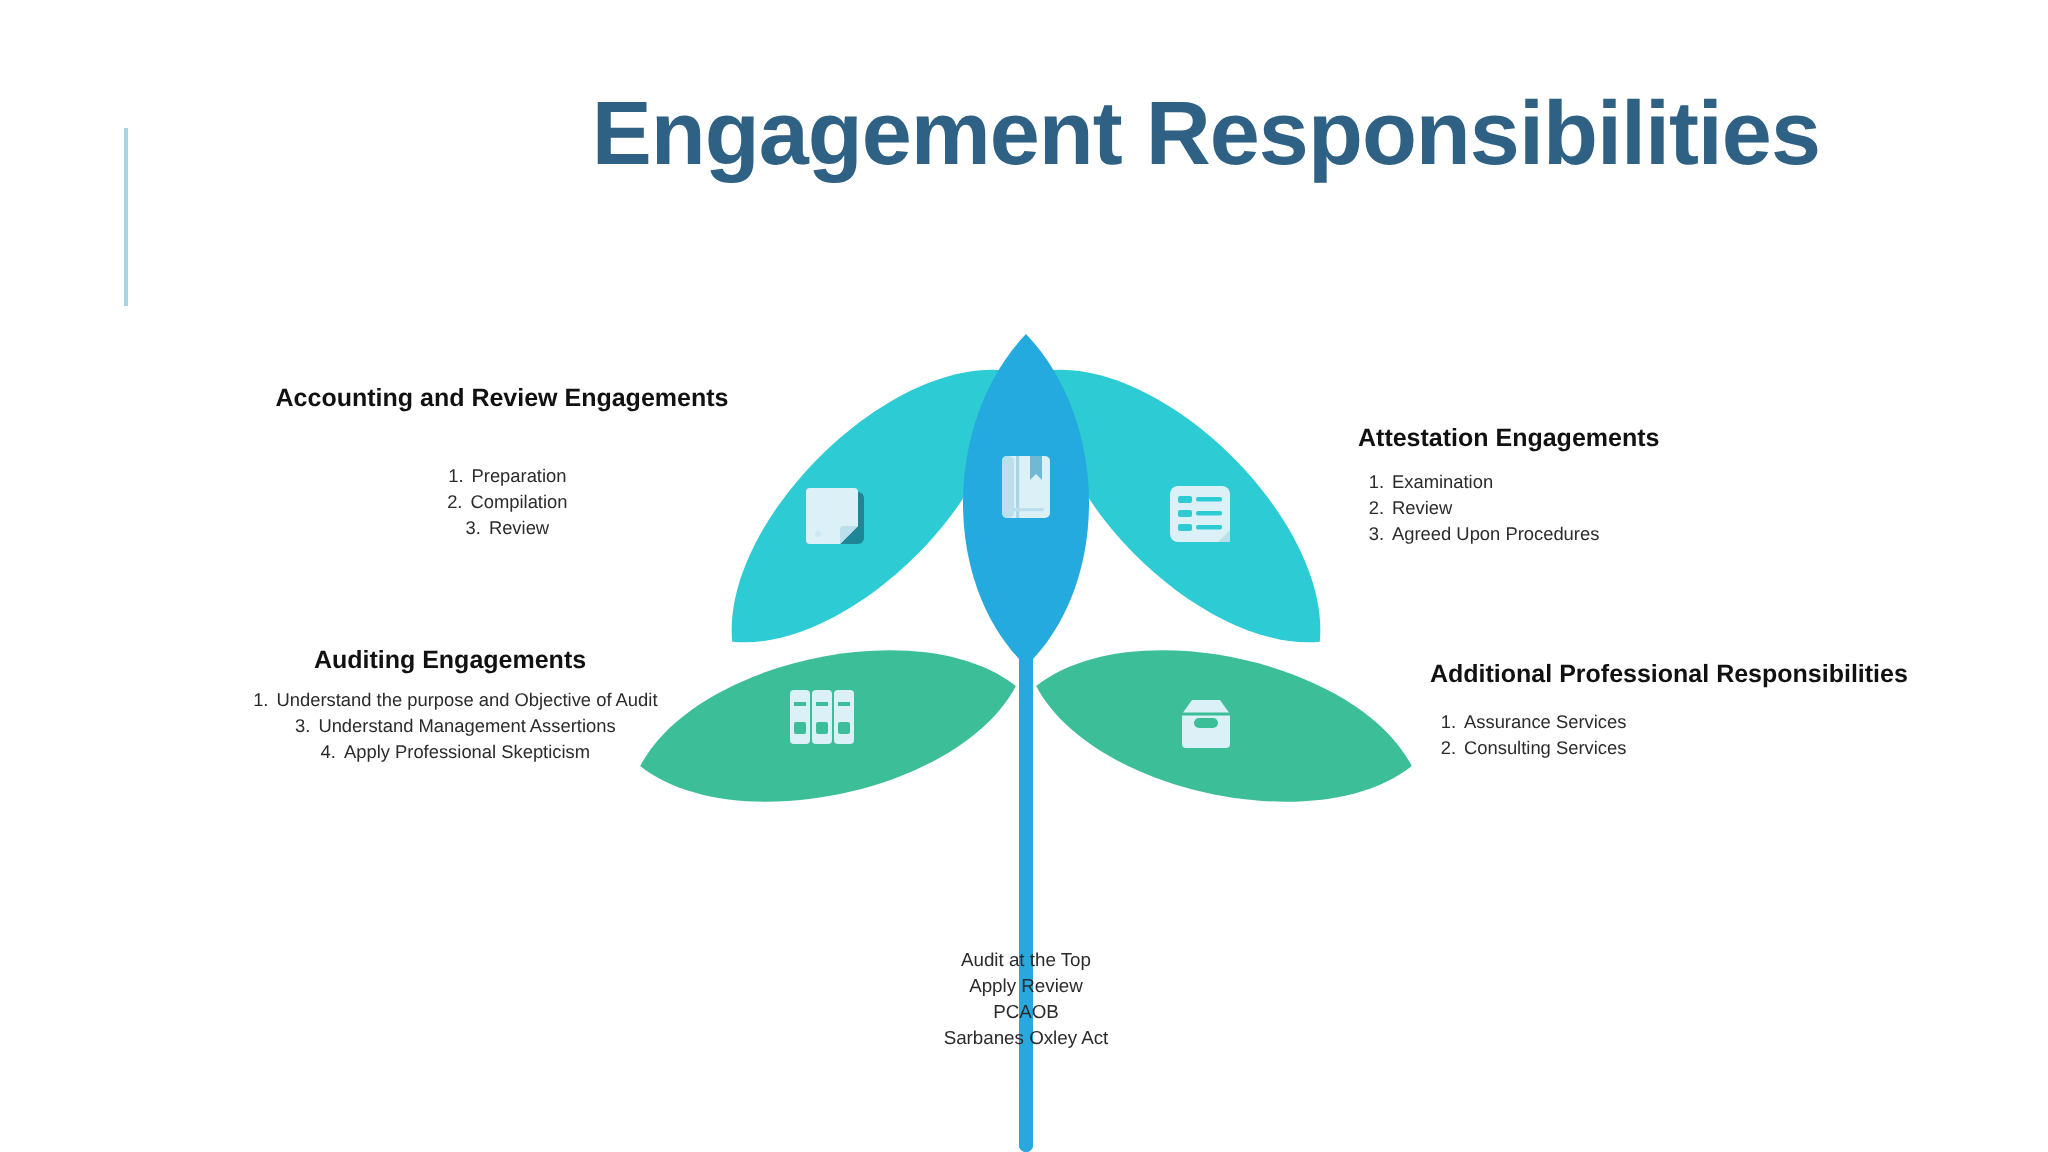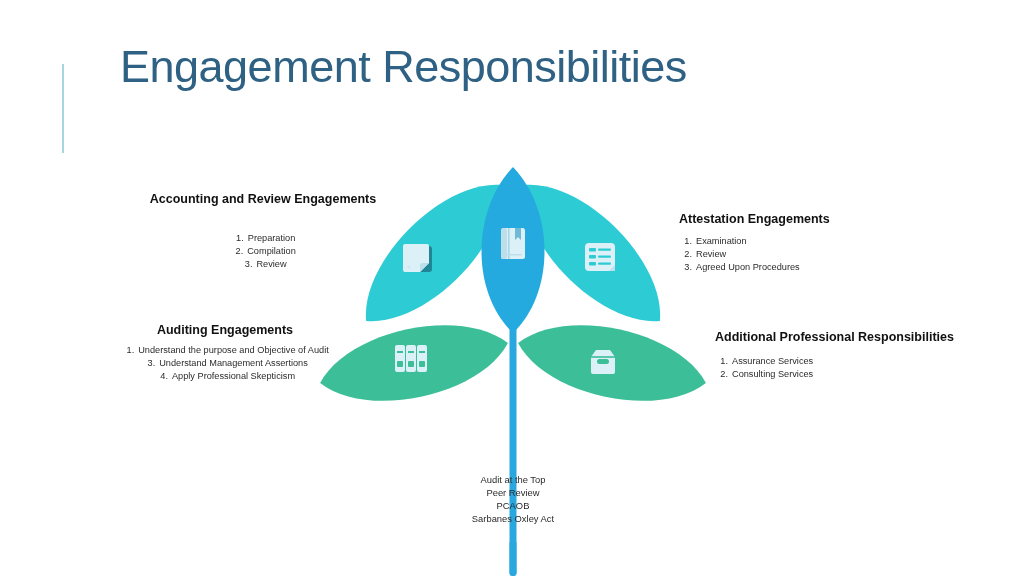--- a/index.html
+++ b/index.html
@@ -30,23 +30,23 @@
     height: 89px;
     background: #a8d4e2;
   }
 
   
   .title {
     position: absolute;
     left: 120px;
     top: 42px;
     width: 790px;
-    text-align: left;
+    text-align: right;
     font-size: 45px;
-    font-weight: normal;
+    font-weight: bold;
     color: #2e6183;
     letter-spacing: -0.5px;
     line-height: 1.1;
     white-space: nowrap;
   }
 
   
   .diagram {
     position: absolute;
     left: 0;
@@ -87,21 +87,21 @@
 
   
   .block-left { text-align: center; }
   .block-left ol li { text-align: center; }
 
   .block-right { text-align: left; }
   .block-right ol li { text-align: left; }
 
   
   #acct-review {
-    left: 148px;
+    left: 136px;
     top: 192px;
     width: 230px;
   }
   #acct-review ol { margin-top: 24px; }
 
   #auditing {
     left: 60px;
     top: 310px;
     width: 330px;
     margin-top: 13px;
@@ -274,18 +274,18 @@
         <span class="num">1.</span><span>Assurance Services</span>
       </li>
       <li>
         <span class="num">2.</span><span>Consulting Services</span>
       </li>
     </ol>
   </div>
 
   <div class="block" id="quality">
     <div class="qline">Audit at the Top</div>
-    <div class="qline">Peer Review</div>
+    <div class="qline">Apply Review</div>
     <div class="qline">PCAOB</div>
     <div class="qline">Sarbanes Oxley Act</div>
   </div>
 
 </div>
 
 </body></html>

